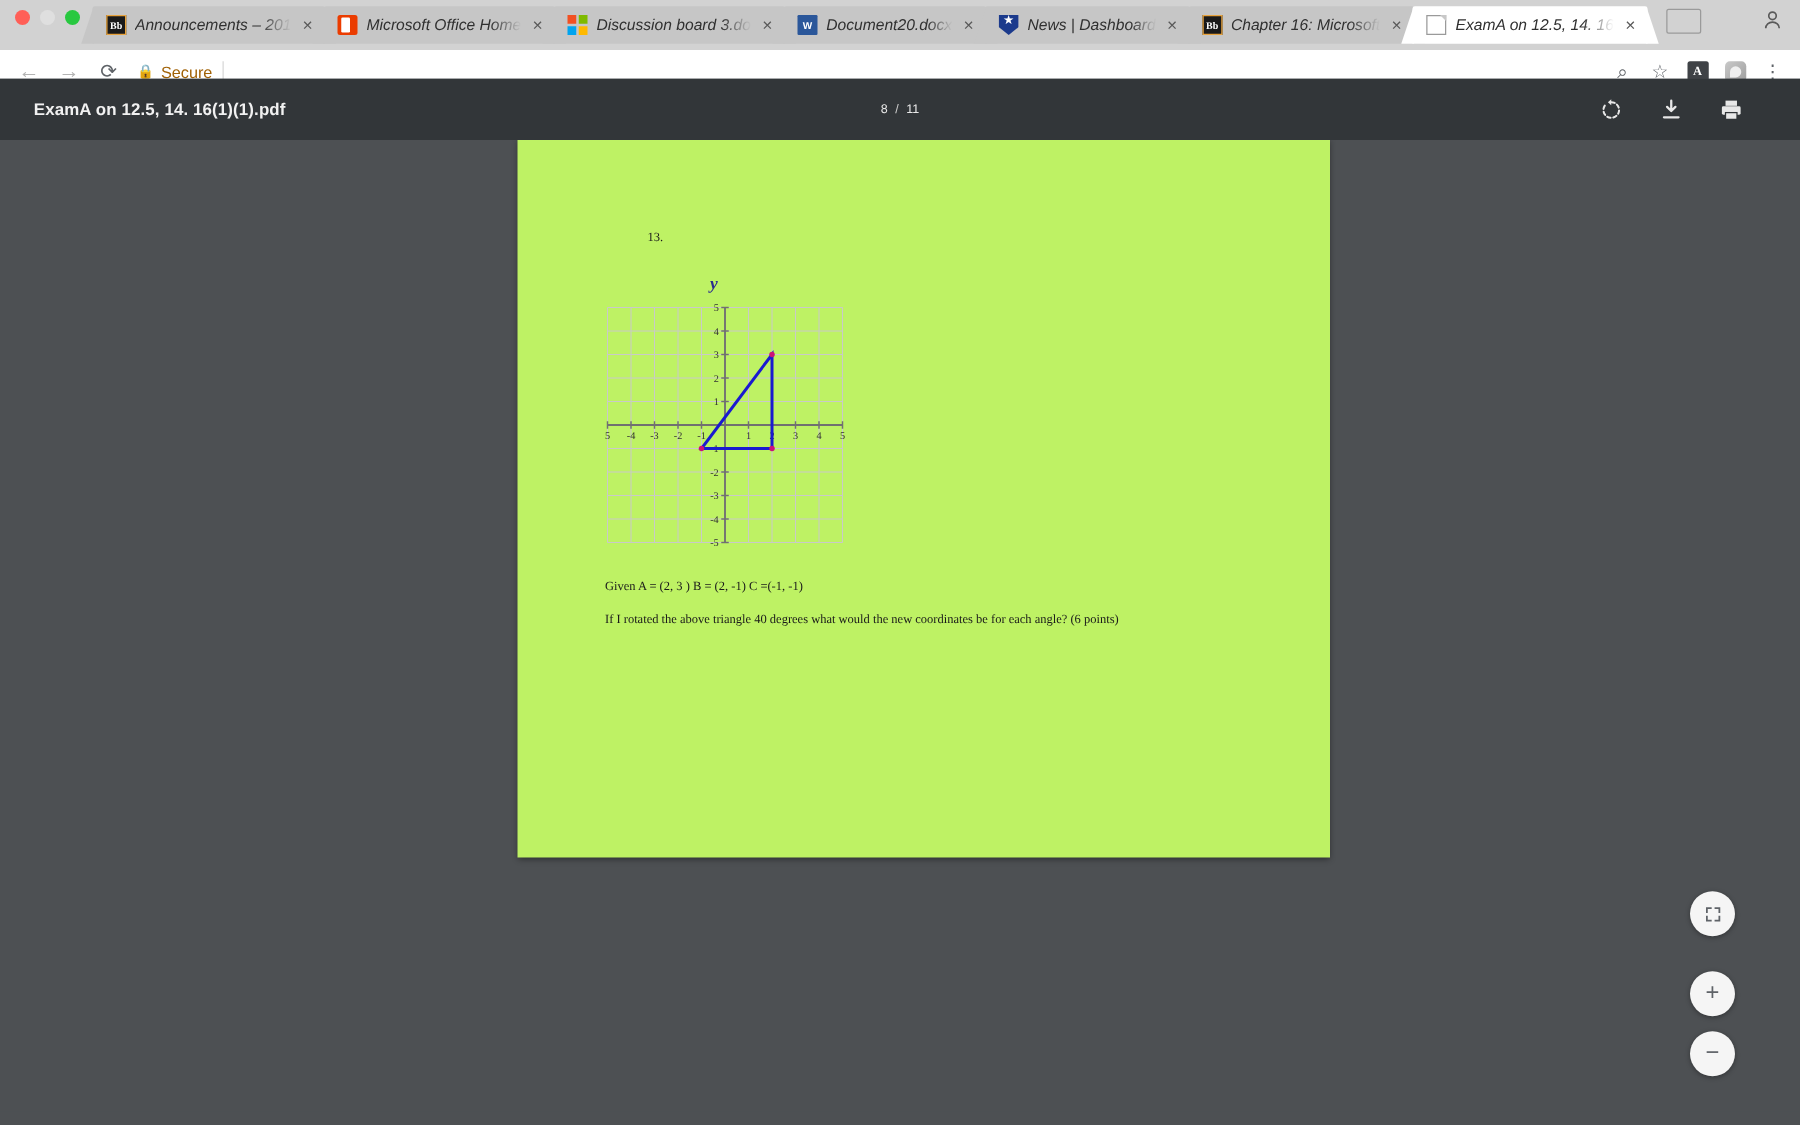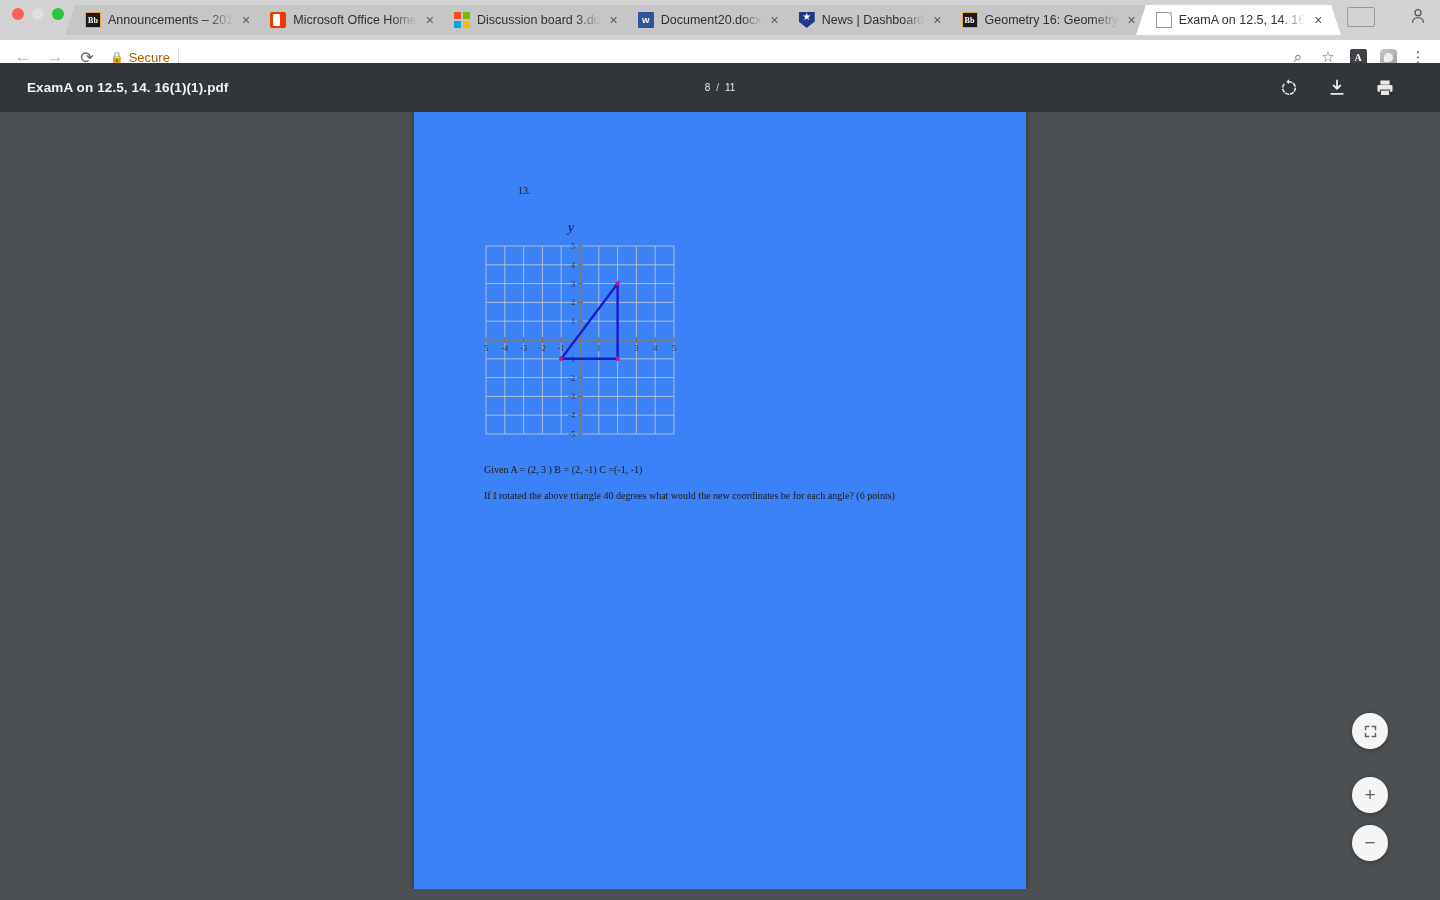--- a/index.html
+++ b/index.html
@@ -72,20 +72,21 @@
     border-color: transparent transparent transparent #c6c6c6;
   }
   .tab.active::after { border-color: transparent transparent transparent #fff; }
 
   .tab-title {
     white-space: nowrap;
     overflow: hidden;
     max-width: 150px;
     -webkit-mask-image: linear-gradient(to right, #000 80%, transparent 100%);
     mask-image: linear-gradient(to right, #000 80%, transparent 100%);
+    font-style: italic;
   }
   .tab-close {
     font-size: 14px;
     color: #5a5a5a;
     line-height: 1;
     padding: 0 2px;
     cursor: pointer;
   }
 
   .fav { width: 16px; height: 16px; flex: 0 0 16px; position: relative; }
@@ -299,23 +300,24 @@
   .pdf-stage {
     position: relative;
     height: 777px;
     overflow: hidden;
   }
   .page {
     position: absolute;
     left: 414px;
     top: 0;
     width: 612px;
-    height: 777px;
-    background: #3b82f6;
+    height: 574px;
+    background: #bef264;
     box-shadow: 0 1px 5px rgba(0,0,0,0.45);
+    padding-left: 38px;
   }
 
   .q-text {
     position: absolute;
     font-family: "Liberation Serif", serif;
     font-size: 10px;
     color: #1a1a1a;
     line-height: 1.45;
   }
   .q-num { position: absolute; left: 104px; top: 73px; font-size: 10px;
@@ -408,21 +410,21 @@
     </div>
 
     <div class="tab">
       <span class="fav fav-shield">★</span>
       <span class="tab-title">News | Dashboard</span>
       <span class="tab-close">×</span>
     </div>
 
     <div class="tab">
       <span class="fav fav-bb">Bb</span>
-      <span class="tab-title">Geometry 16: Geometry</span>
+      <span class="tab-title">Chapter 16: Microsoft</span>
       <span class="tab-close">×</span>
     </div>
 
     <div class="tab active">
       <span class="fav fav-doc"></span>
       <span class="tab-title">ExamA on 12.5, 14. 16</span>
       <span class="tab-close">×</span>
     </div>
 
     <div class="newtab-box"></div>

